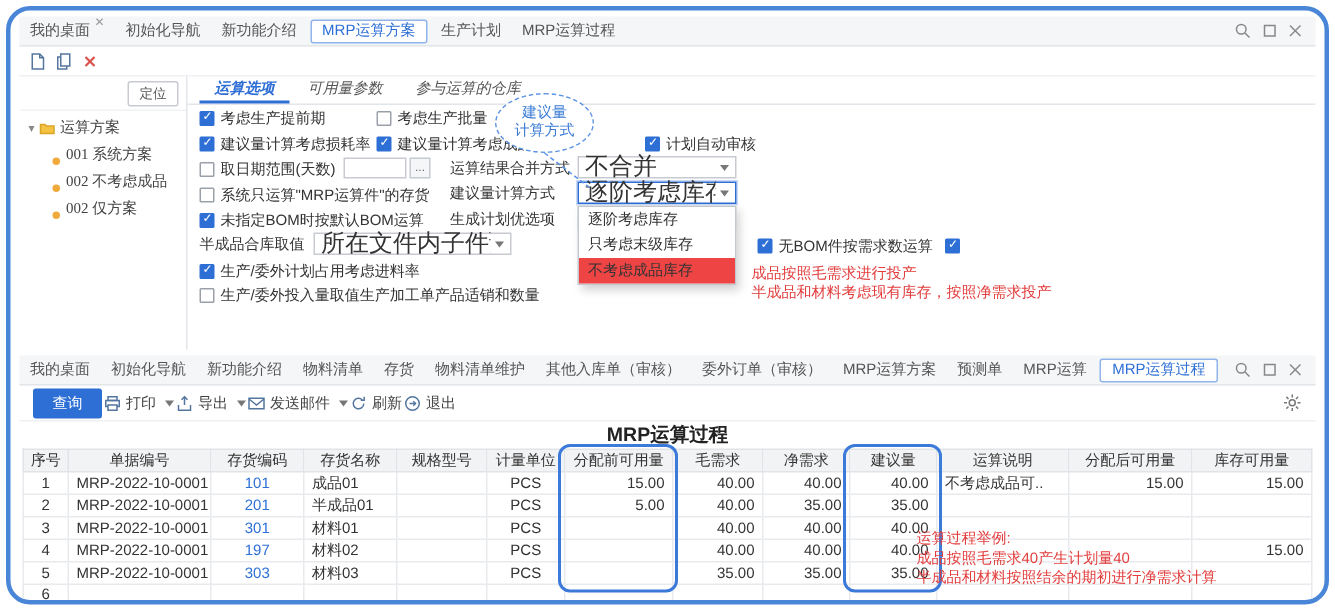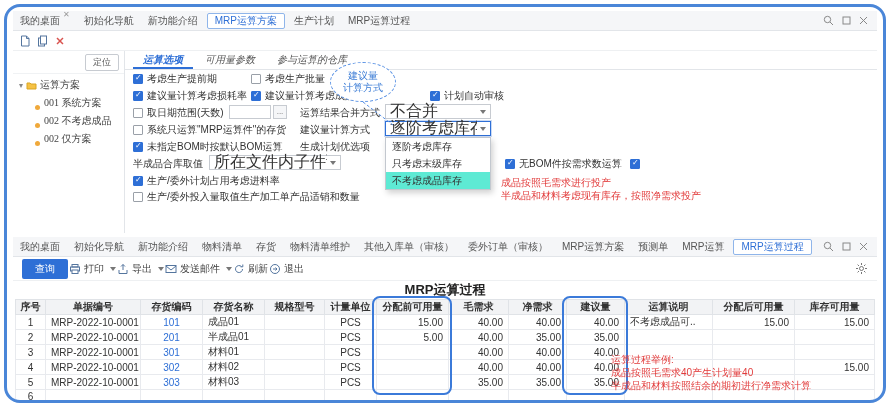--- a/index.html
+++ b/index.html
@@ -39,35 +39,35 @@
   .cb.on::after { content:"✓"; position:absolute; left:1px; top:-2px; color:#fff; font-size:8px; }
   .field { position:absolute; height:14px; border:1px solid #c7cbd1; background:#fff; }
   .mini-btn { position:absolute; height:14px; width:14px; border:1px solid #c7cbd1; background:#f5f6f8; font-size:8px; text-align:center; line-height:12px; color:#666; }
   .flabel { position:absolute; height:14px; line-height:14px; white-space:nowrap;font-family:Liberation Serif, serif; }
   .sel { position:absolute; height:15px; border:1px solid #c7cbd1; background:#fff; display:flex; align-items:center; justify-content:space-between; padding:0 4px; }
   .sel.focus { border-color:#2e6fd6; box-shadow:0 0 0 1px rgba(46,111,214,.25); }
   .sel .v { font-size:16px; color:#333; white-space:nowrap; overflow:hidden; }
   .car { width:0; height:0; border-left:3px solid transparent; border-right:3px solid transparent; border-top:4px solid #777; flex:none; margin-left:3px; }
   .ddpanel { position:absolute; left:260px; top:67px; width:106px; background:#fff; border:1px solid #c3c8cf; box-shadow:2px 3px 6px rgba(0,0,0,.18); z-index:5; }
   .dditem { height:17px; line-height:17px; padding:0 6px; font-size:10px; color:#333; white-space:nowrap; }
-  .dditem.hl { background:#5eead4; }
+  .dditem.hl { background:#ef4444; }
   .callout { position:absolute; left:205px; top:-8px; width:66px; height:40px; border:1.5px dashed #5b93e5; border-radius:50%; background:#fff; color:#3a7bd5; font-size:10px; display:flex; flex-direction:column; align-items:center; justify-content:center; line-height:12px; z-index:6; }
   .conn { position:absolute; left:230px; top:30px; z-index:6; }
   .note { position:absolute; color:#e23c3c; font-size:10px; line-height:13px; z-index:7; white-space:nowrap; }
 
   
   .bottom-win { position:absolute; left:6px; top:230px; right:6px; bottom:4px; }
   .btoolbar { display:flex; align-items:center; gap:1px; height:24px; padding:0 9px; border-bottom:1px solid #eef0f2; font-size:10px; color:#444; }
   .query-btn { background:#2e6fd6; color:#fff; border:none; border-radius:2px; padding:3px 13px; font-size:10px; }
   .tbi { display:flex; align-items:center; gap:3px; }
   .gear { margin-left:auto; }
   .btitle { text-align:center; font-size:13px; font-weight:bold; color:#222; height:18px; line-height:18px; }
   .twrap { position:relative; margin:0 2px; }
   table { width:100%; border-collapse:collapse; table-layout:fixed; font-size:10px; }
-  th { background:#f2f3f5; border:1px solid #e0e3e7; font-weight:bold; color:#333; height:15px; padding:0 3px; white-space:nowrap; overflow:hidden; }
+  th { background:#f2f3f5; border:1px solid #e0e3e7; font-weight:normal; color:#333; height:15px; padding:0 3px; white-space:nowrap; overflow:hidden; }
   td { border:1px solid #e8eaee; height:13px; padding:0 5px; color:#333; white-space:nowrap; overflow:hidden; }
   .ar { text-align:right; } .ac { text-align:center; } .link { color:#2e6fd6; }
   .hlbox { position:absolute; border:2px solid #3b7ad9; border-radius:8px; pointer-events:none; z-index:4; }
 </style>
 </head>
 <body>
 
 <div class="frame">
 
   <div class="top-win">
@@ -442,21 +442,21 @@
               <td class="ar">40.00</td>
               <td class="ar">40.00</td>
               <td class="ar">40.00</td>
               <td></td>
               <td class="ar"></td>
               <td class="ar"></td>
         </tr>
         <tr>
           <td class="ac">4</td>
               <td class="ac">MRP-2022-10-0001</td>
-              <td class="ac link">302</td>
+              <td class="ac link">197</td>
               <td>材料02</td>
               <td class="ac"></td>
               <td class="ac">PCS</td>
               <td class="ar"></td>
               <td class="ar">40.00</td>
               <td class="ar">40.00</td>
               <td class="ar">40.00</td>
               <td></td>
               <td class="ar"></td>
               <td class="ar">15.00</td>

